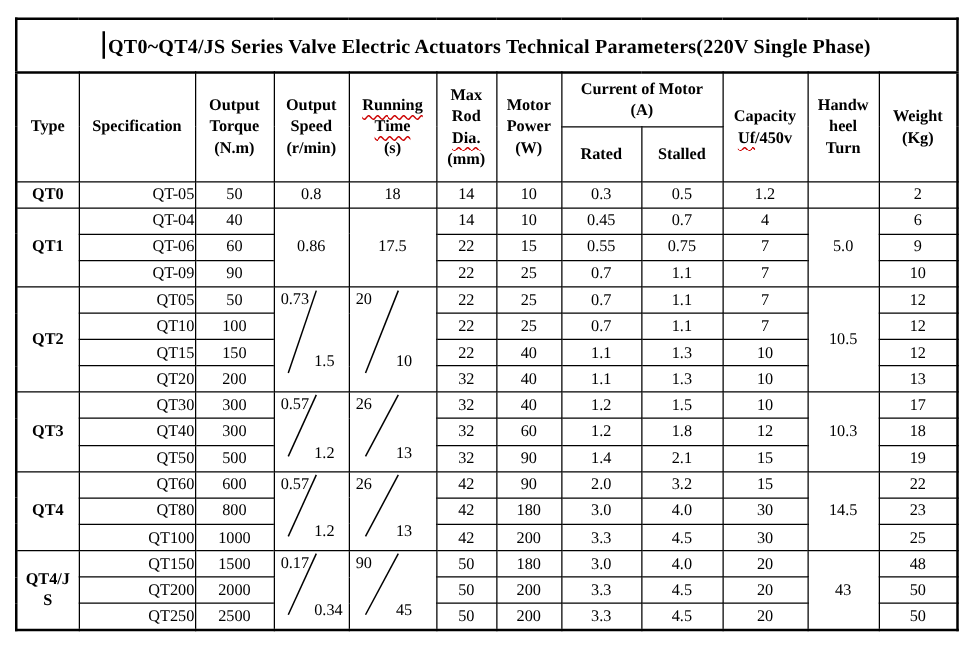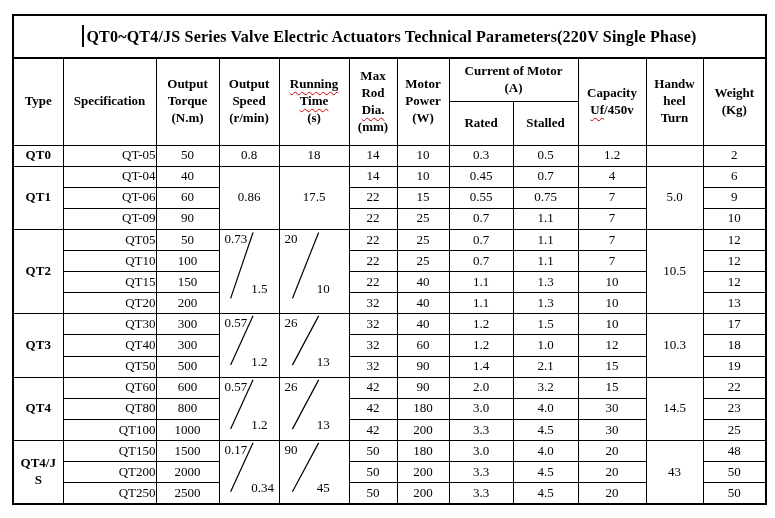--- a/index.html
+++ b/index.html
@@ -269,21 +269,21 @@
           <td class="cell-capacity">10</td>
           <td class="cell-handwheel" rowspan="3">10.3</td>
           <td class="cell-weight">17</td>
         </tr>
         <tr class="data">
           <td class="cell-spec">QT40</td>
           <td class="cell-torque">300</td>
           <td class="cell-rod">32</td>
           <td class="cell-power">60</td>
           <td class="cell-rated">1.2</td>
-          <td class="cell-stalled">1.0</td>
+          <td class="cell-stalled">1.8</td>
           <td class="cell-capacity">12</td>
           <td class="cell-weight">18</td>
         </tr>
         <tr class="data">
           <td class="cell-spec">QT50</td>
           <td class="cell-torque">500</td>
           <td class="cell-rod">32</td>
           <td class="cell-power">90</td>
           <td class="cell-rated">1.4</td>
           <td class="cell-stalled">2.1</td>

